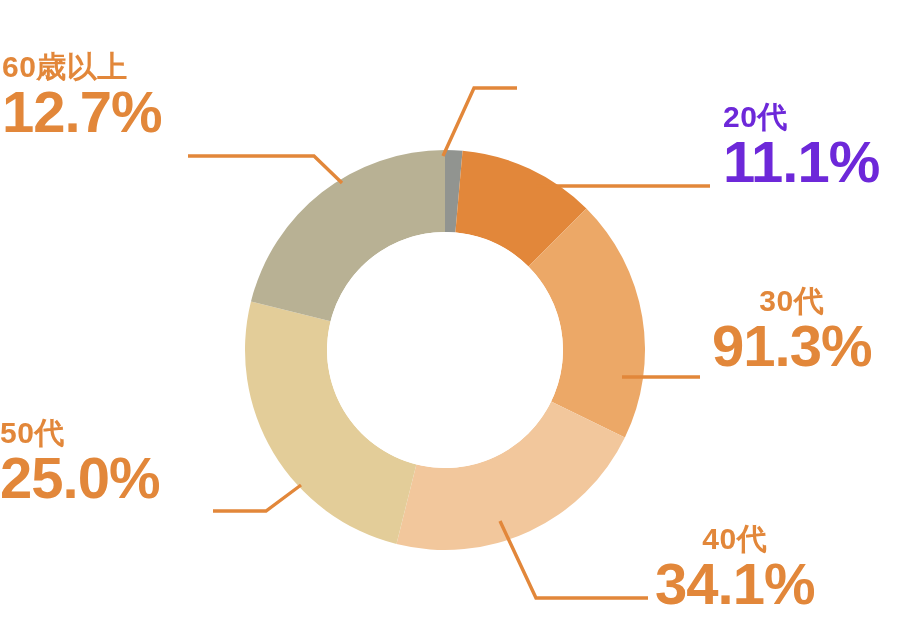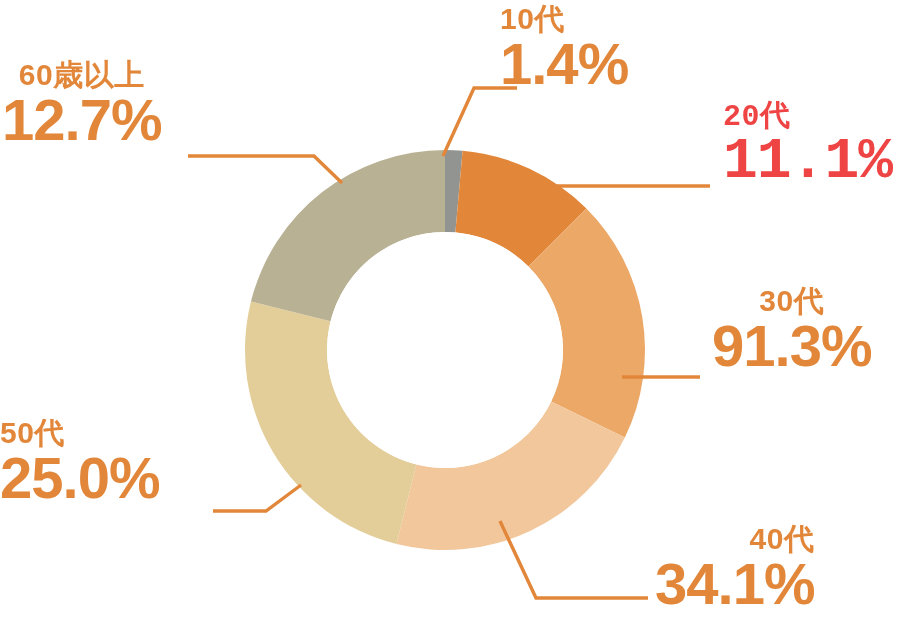--- a/index.html
+++ b/index.html
@@ -41,23 +41,23 @@
     font-size: 58px;
     font-weight: 700;
     letter-spacing: -1px;
     line-height: 1.05;
     display: block;
   }
   
   .lbl-10 { left: 500px; top: 4px; text-align: left; }
   .lbl-20 { left: 723px; top: 102px; text-align: left; }
   .lbl-30 { left: 712px; top: 286px; text-align: center; }
-  .lbl-40 { left: 655px; top: 524px; text-align: right; }
+  .lbl-40 { left: 655px; top: 524px; text-align: center; }
   .lbl-50 { left: 0;  top: 418px; text-align: left; }
-  .lbl-60 { left: 2px;  top: 60px;  text-align: center; }
+  .lbl-60 { left: 2px;  top: 52px;  text-align: left; }
 </style>
 </head>
 <body>
 
 <div id="stage">
 
   <svg id="chart-svg" viewBox="0 0 902 632">
 
     <g>
 
@@ -84,26 +84,22 @@
       <path d="M 622 377 L 700 377" stroke="#E2873A"></path>
 
       <path d="M 500 521 L 536 598 L 648 598" stroke="#E2873A"></path>
 
       <path d="M 301 485 L 266 511 L 213 511" stroke="#E2873A"></path>
 
       <path d="M 342 183 L 314 156 L 188 156" stroke="#E2873A"></path>
     </g>
   </svg>
 
-  <div class="label-group lbl-10" style="color: rgb(226, 135, 58);">
-    <span class="label-cat">10代</span>
-    <span class="label-val">1.4%</span>
-  </div>
 
-  <div class="label-group lbl-20" style="color: #ef4444; font-family: Liberation Mono, monospace;">
+  <div class="label-group lbl-20" style="color: #6d28d9;">
     <span class="label-cat">20代</span>
     <span class="label-val">11.1%</span>
   </div>
 
   <div class="label-group lbl-30" style="color: rgb(226, 135, 58);">
     <span class="label-cat">30代</span>
     <span class="label-val">91.3%</span>
   </div>
 
   <div class="label-group lbl-40" style="color: rgb(226, 135, 58);">

